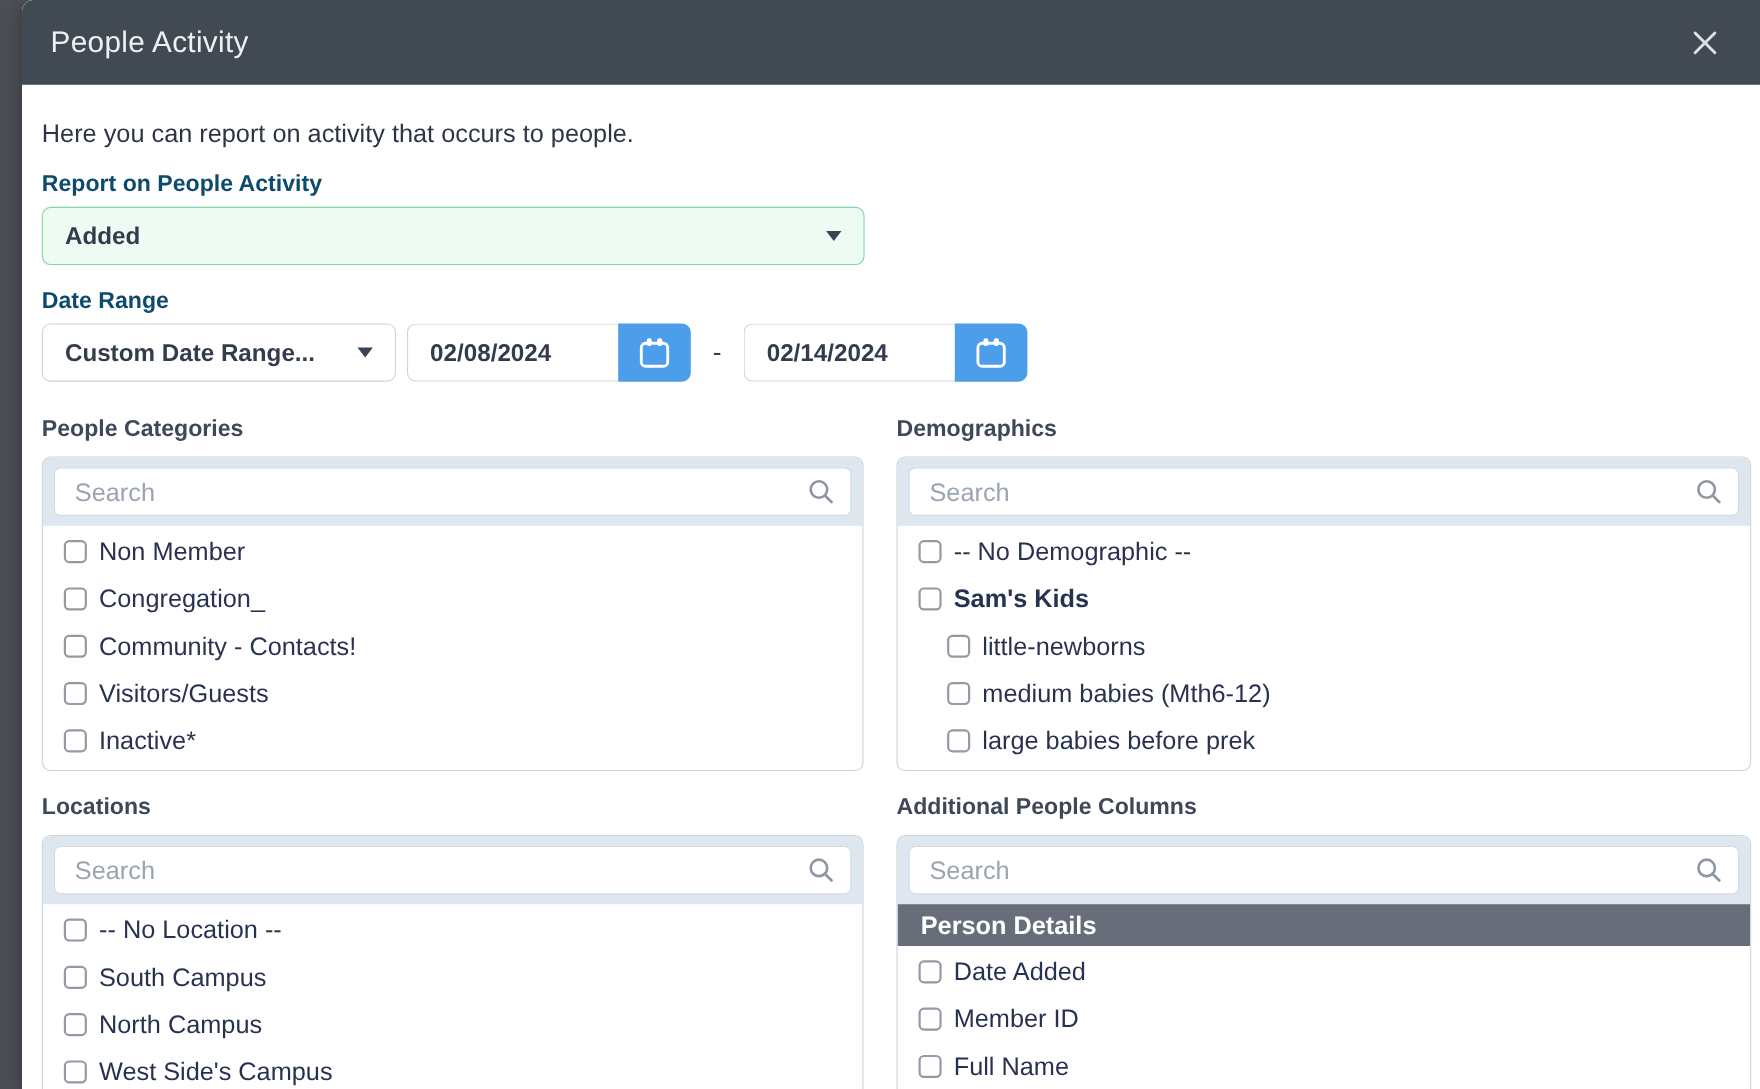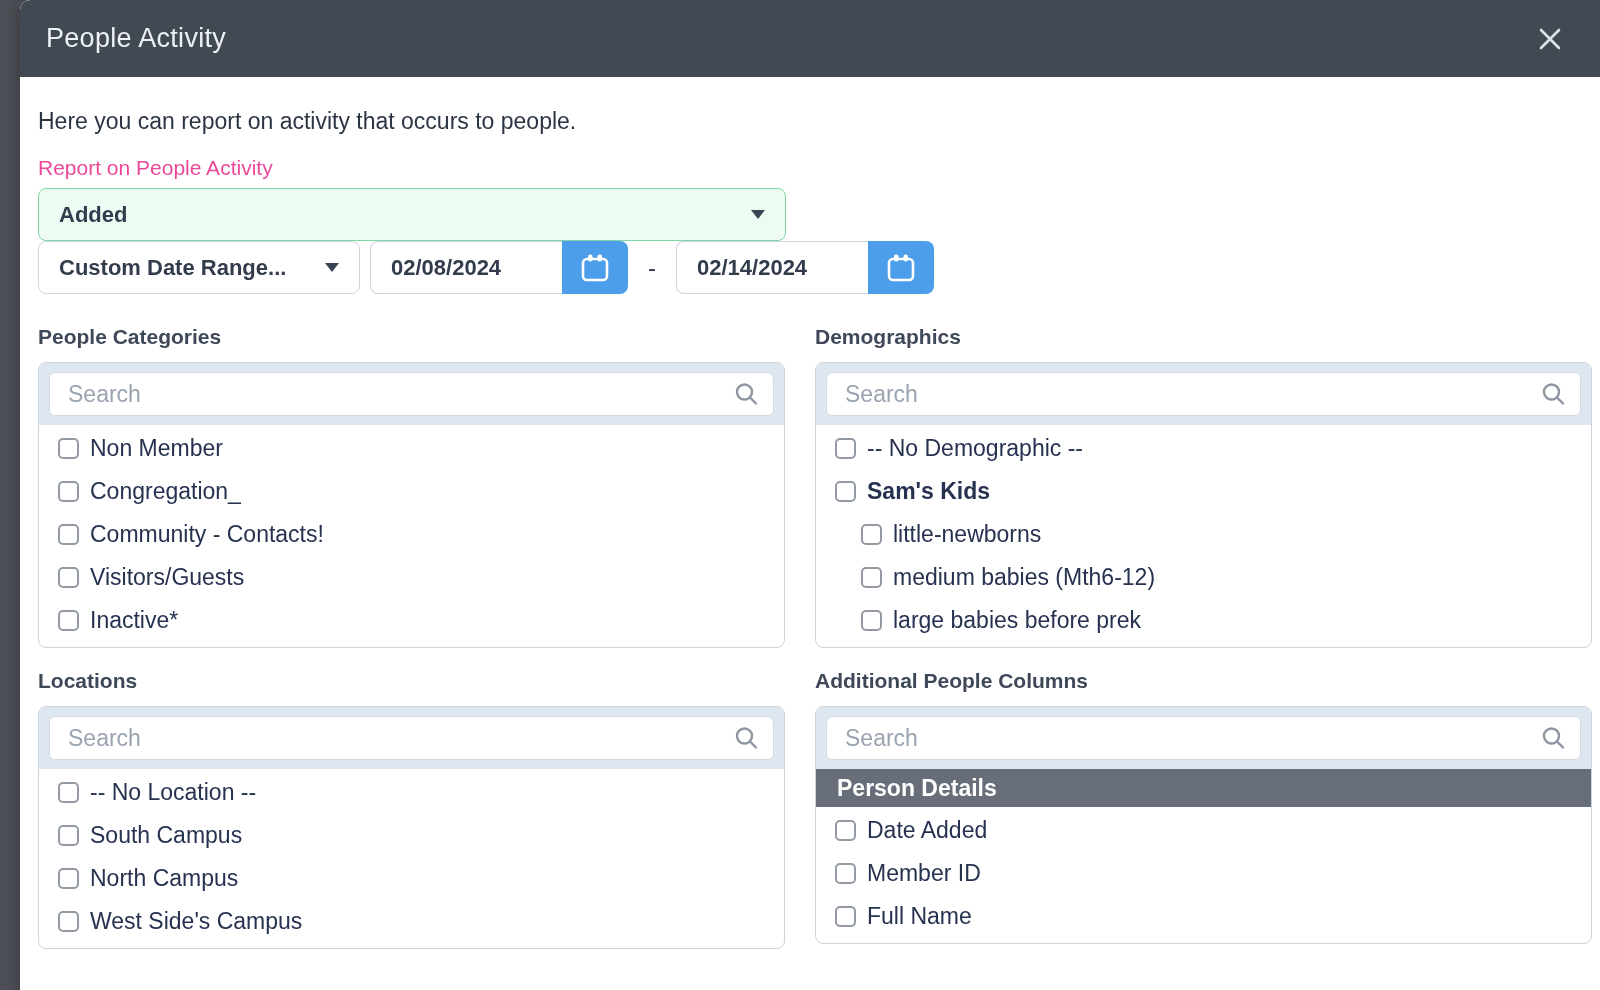--- a/index.html
+++ b/index.html
@@ -43,22 +43,22 @@
   .intro {
     margin-top: 12px;
     font-size: 23px;
     line-height: 28px;
     color: #2c3544;
   }
   .field-label {
     margin-top: 21px;
     margin-bottom: 8px;
     font-size: 21px;
-    font-weight: 400;
-    color: #ec4899;
+    font-weight: 700;
+    color: #0c4a6e;
     line-height: 24px;
   }
   .select {
     height: 53px;
     display: flex;
     align-items: center;
     justify-content: space-between;
     padding: 0 20px;
     border-radius: 8px;
     font-size: 22px;
@@ -212,20 +212,21 @@
   <div class="modal-body">
 
     <div class="intro">Here you can report on activity that occurs to people.</div>
 
     <div class="field-label">Report on People Activity</div>
     <div class="select green">
       <span>Added</span>
       <span class="caret"></span>
     </div>
 
+    <div class="field-label">Date Range</div>
     <div class="date-row">
       <div class="select preset" style="margin-left:0;">
         <span>Custom Date Range...</span>
         <span class="caret"></span>
       </div>
       <div class="date-group">
         <input class="date-input" value="02/08/2024" style="">
         <button class="cal-btn">
           <span style="display:flex;">
             <svg width="32" height="32" viewBox="0 0 32 32">

